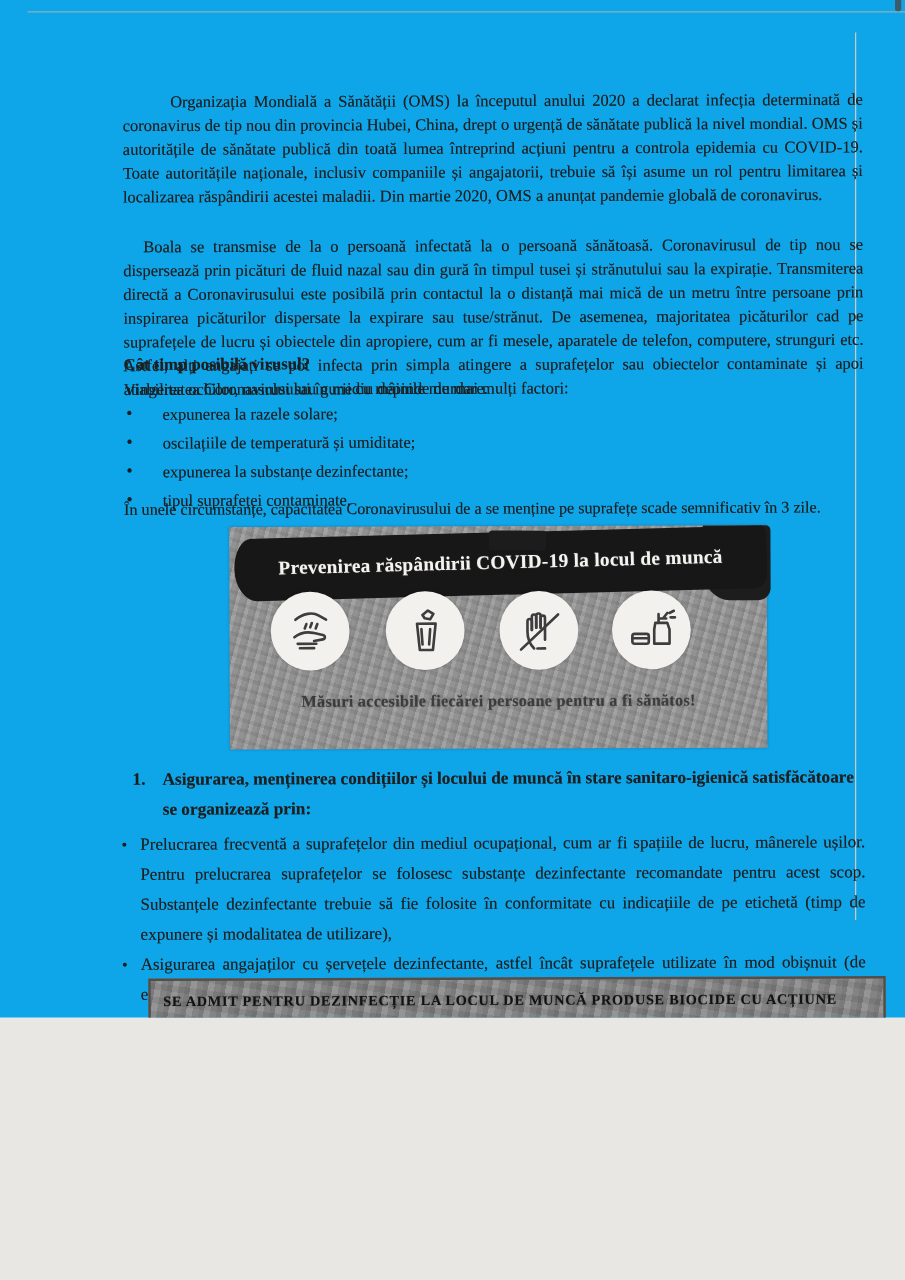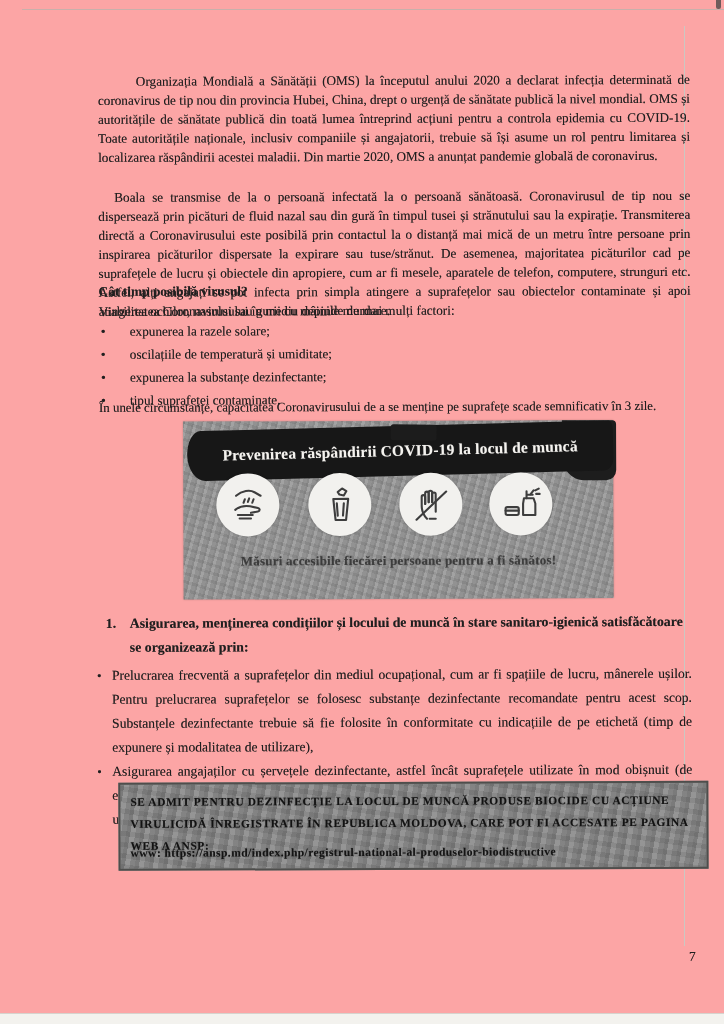--- a/index.html
+++ b/index.html
@@ -1,19 +1,19 @@
 <!DOCTYPE html>
 <html><head>
 <meta charset="utf-8">
 <style>
   html,body{margin:0;padding:0;}
   body{width:724px;height:1024px;overflow:hidden;background:#e9e7e3;}
   .page{
-    position:relative;width:724px;height:1024px;
-    background:#fca5a5;
+    position:relative;width:724px;height:814px;
+    background:#0ea5e9;
     font-family:"Liberation Serif","DejaVu Serif",serif;
     color:#1f1f1f;
     overflow:hidden;
   }
   .content{position:absolute;inset:0;transform:rotate(-0.2deg);transform-origin:50% 40%;}
   .txt{text-shadow:0 0 0.4px rgba(20,20,20,0.5);}
   
   .scan-top-line{position:absolute;top:9px;left:22px;right:0;height:1px;background:#b7b4ae;opacity:.75;}
   .scan-right-line{position:absolute;top:26px;bottom:78px;left:684px;width:1px;background:#cbc8c2;}
   .scan-bottom-line{position:absolute;left:0;right:0;top:1013px;height:1px;background:#d6d3cd;}

